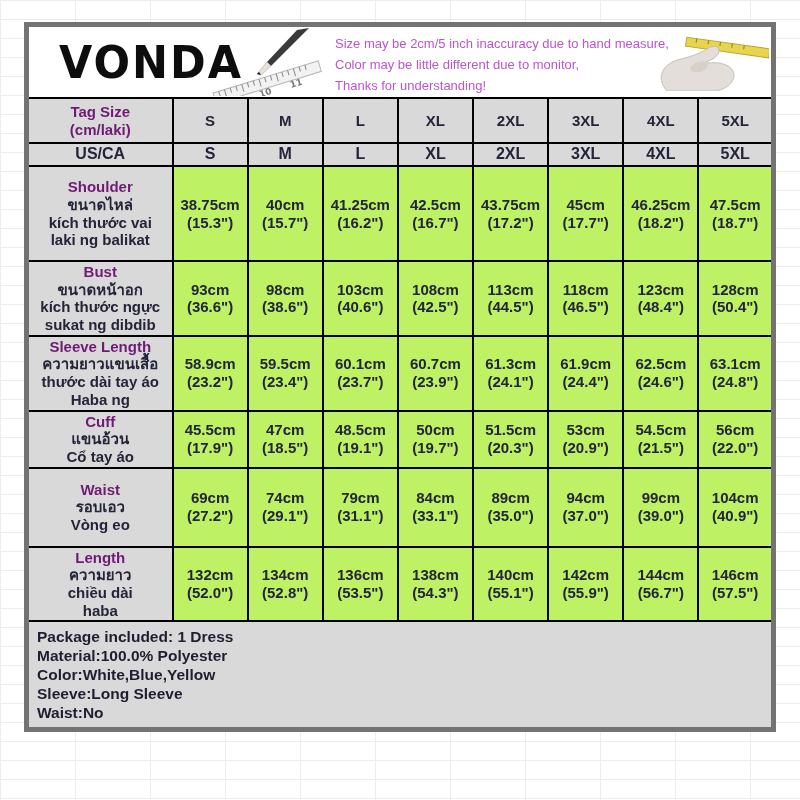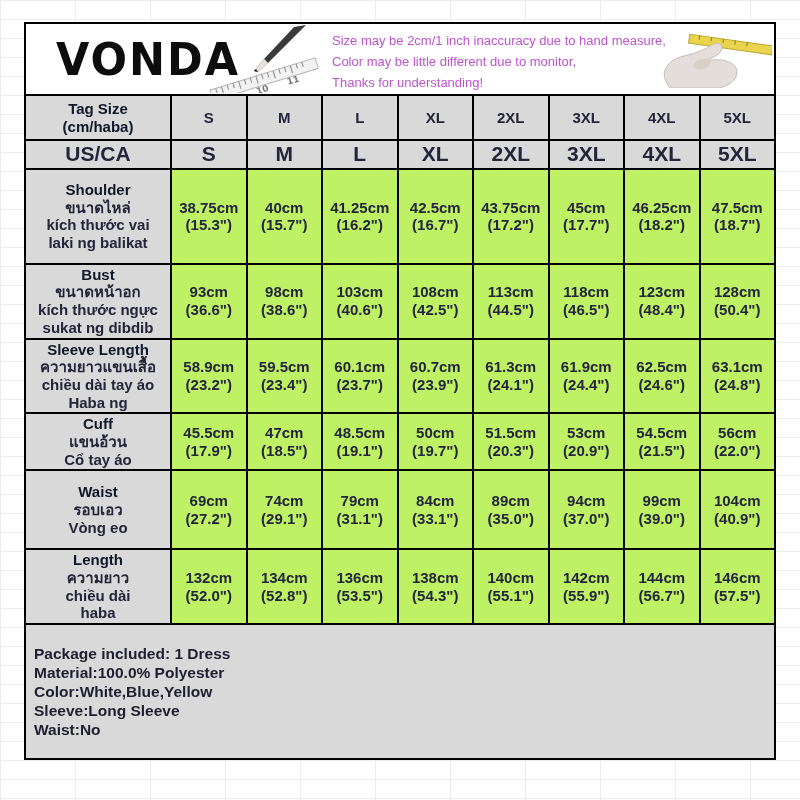--- a/index.html
+++ b/index.html
@@ -8,34 +8,34 @@
     background-color:#ffffff;
     background-image:
       linear-gradient(to right,#ececec 1px,transparent 1px),
       linear-gradient(to bottom,#ececec 1px,transparent 1px);
     background-size:75px 19px;
     font-family:"Liberation Sans","DejaVu Sans",sans-serif;
   }
   table.chart{
     border-collapse:collapse;table-layout:fixed;
     position:absolute;left:24px;top:22px;width:752px;
-    border:1px solid #737373;background:#fff;
+    border:5px solid #737373;background:#fff;
   }
   td{
     border:2px solid #000;text-align:center;vertical-align:middle;
     padding:1px 2px;font-weight:bold;color:#24243a;font-size:15px;
     line-height:1.18;overflow:hidden;word-wrap:break-word;position:relative;
   }
   .gray{background:#d9d9d9;}
   .white{background:#bef264;}
-  .red{color:#0f172a;}
+  .red{color:#701a75;}
   .r-banner{height:70px;}
   .r-tag{height:45px;}
   .r-sz{height:23px;}
-  .r-sz td{font-size:21px;}
+  .r-sz td{font-size:16px;}
   .r-shoulder{height:95px;}
   .r-bust{height:71px;}
   .r-sleeve{height:73px;}
   .r-cuff{height:51px;}
   .r-waist{height:79px;}
   .r-length{height:69px;}
   .r-footer{height:99px;}
   .banner-cell{padding:0;background:#fff;}
   .banner{position:relative;width:100%;height:70px;}
   .brand{
@@ -46,21 +46,21 @@
   .notes{position:absolute;left:306px;top:6px;text-align:left;}
   .notes div{color:#bd53cd;font-size:13px;font-weight:normal;line-height:21px;white-space:nowrap;}
   .g-pencil{position:absolute;left:180px;top:1px;}
   .g-hand{position:absolute;right:2px;top:6px;}
   .tri{
     position:absolute;top:0;left:0;width:0;height:0;
     border-top:8px solid #147a14;border-right:8px solid transparent;
   }
   .label-cell div{margin:0;}
   .footer-cell{
-    background:#d9d9d9;text-align:left;padding:19px 8px;vertical-align:top;
+    background:#d9d9d9;text-align:left;padding:5px 8px;vertical-align:top;
   }
   .footer-cell div{font-size:15.5px;line-height:19px;color:#1e1e30;}
 </style>
 </head>
 <body>
 
 <table class="chart">
   <colgroup>
     <col style="width:146px">
     <col>
@@ -102,21 +102,21 @@
             <text x="46" y="66" font-size="9" fill="#777" font-family="DejaVu Sans, sans-serif">10</text>
             <text x="78" y="66" font-size="9" fill="#777" font-family="DejaVu Sans, sans-serif">11</text>
           </g>
           <g>
             <polygon points="88,2 100,0 62,38 58,34" fill="#3a3a3a"></polygon>
             <polygon points="62,38 58,34 48,46 52,47" fill="#e8e2d8" stroke="#9a9a9a" stroke-width="0.5"></polygon>
             <polygon points="50,44 48,46 52,47" fill="#111"></polygon>
           </g>
         </svg>
         <div class="notes">
-          <div>Size may be 2cm/1 inch inaccuracy due to hand measure,</div>
+          <div>Size may be 2cm/5 inch inaccuracy due to hand measure,</div>
           <div>Color may be little different due to monitor,</div>
           <div>Thanks for understanding!</div>
         </div>
         <svg class="g-hand" width="132" height="58" viewBox="0 0 132 58">
           <g transform="rotate(8 90 20)">
             <rect x="48" y="10" width="84" height="9" fill="#e8d44d" stroke="#b8a62e" stroke-width="1"></rect>
             <line x1="58" y1="10" x2="58" y2="14" stroke="#8a7b1e" stroke-width="1"></line>
             <line x1="70" y1="10" x2="70" y2="14" stroke="#8a7b1e" stroke-width="1"></line>
             <line x1="82" y1="10" x2="82" y2="14" stroke="#8a7b1e" stroke-width="1"></line>
             <line x1="94" y1="10" x2="94" y2="14" stroke="#8a7b1e" stroke-width="1"></line>
@@ -126,21 +126,21 @@
                    C82 24 72 28 64 31 C78 28 92 30 96 38 C100 46 92 56 78 58 Z" fill="#e3ded9" stroke="#c6beb6" stroke-width="1"></path>
           <ellipse cx="62" cy="34" rx="9" ry="5" fill="#d7d0c9" transform="rotate(-18 62 34)"></ellipse>
         </svg>
       </div>
     </td>
   </tr>
 
   <tr class="r-tag">
     <td class="gray label-cell">
       <div class="red">Tag Size</div>
-      <div class="red">(cm/haba)</div>
+      <div class="red">(cm/laki)</div>
     </td>
     <td class="gray">S</td>
     <td class="gray">M</td>
     <td class="gray">L</td>
     <td class="gray">XL</td>
     <td class="gray">2XL</td>
     <td class="gray">3XL</td>
     <td class="gray">4XL</td>
     <td class="gray">5XL</td>
   </tr>
@@ -238,21 +238,21 @@
     <td class="white">
           <div>128cm</div>
           <div>(50.4")</div>
         </td>
   </tr>
 
   <tr class="r-sleeve">
     <td class="gray label-cell">
       <div class="red">Sleeve Length</div>
       <div>ความยาวแขนเสื้อ</div>
-      <div>chiều dài tay áo</div>
+      <div>thước dài tay áo</div>
       <div>Haba ng</div>
     </td>
     <td class="white">
           <div>58.9cm</div>
           <div>(23.2")</div>
         </td>
     <td class="white">
           <div>59.5cm</div>
           <div>(23.4")</div>
         </td>

